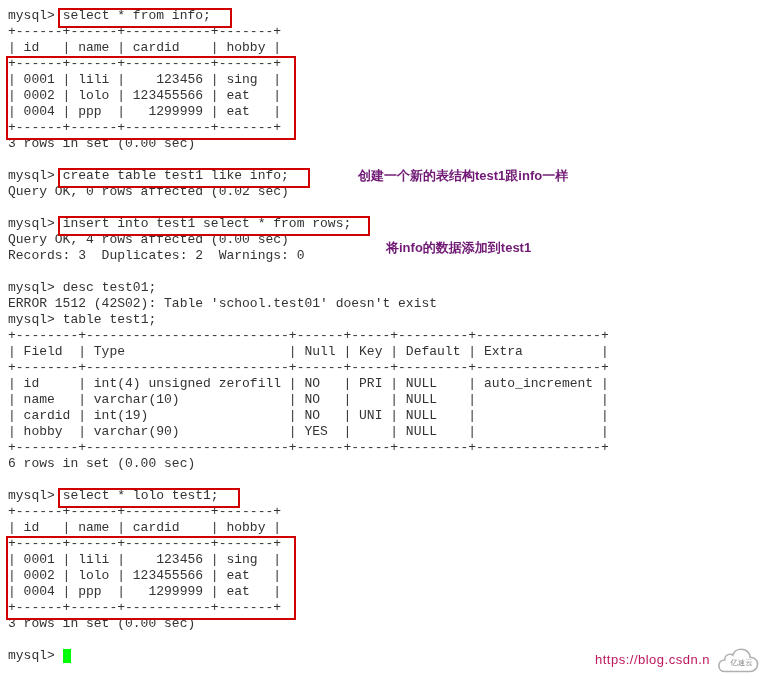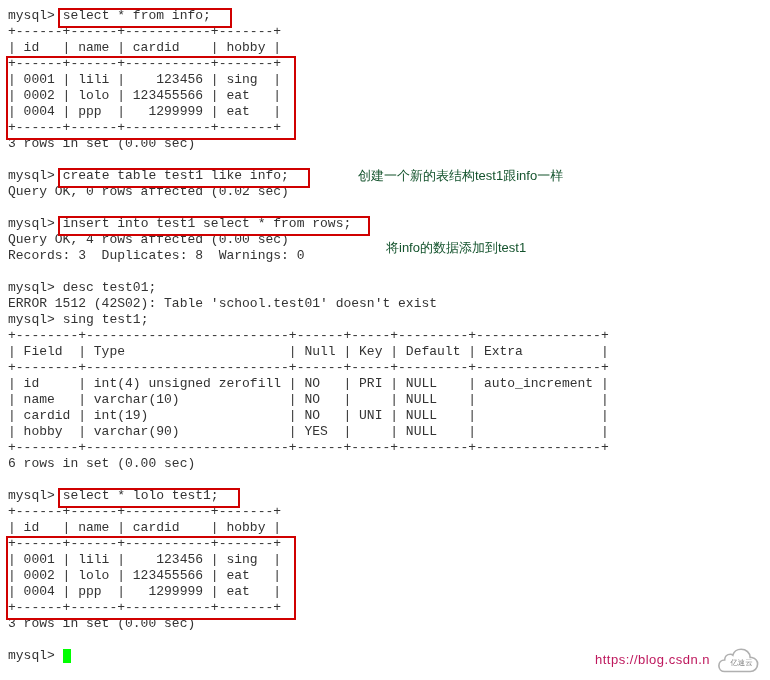--- a/index.html
+++ b/index.html
@@ -15,23 +15,24 @@
     height: 680px;
     box-sizing: border-box;
   }
   pre {
     margin: 0;
     font-family: inherit;
     white-space: pre;
   }
   .anno {
     position: absolute;
-    color: #14532d;
+    color: #701a75;
     font-family: "Microsoft YaHei", Arial, sans-serif;
     font-size: 13px;
+    font-weight: bold;
   }
   .box {
     position: absolute;
     border: 2px solid #d00000;
     pointer-events: none;
   }
   .cursor {
     display: inline-block;
     width: 8px;
     height: 14px;
@@ -66,25 +67,25 @@
 <span>| 0002 | lolo | 123455566 | eat   |</span>
 <span>| 0004 | ppp  |   1299999 | eat   |</span>
 <span>+------+------+-----------+-------+</span>
 <span>3 rows in set (0.00 sec)</span>
 
 <span>mysql&gt;</span> <span>create table test1 like info;</span>
 <span>Query OK, 0 rows affected (0.02 sec)</span>
 
 <span>mysql&gt;</span> <span>insert into test1 select * from rows;</span>
 <span>Query OK, 4 rows affected (0.00 sec)</span>
-<span>Records: 3  Duplicates: 8  Warnings: 0</span>
+<span>Records: 3  Duplicates: 2  Warnings: 0</span>
 
 <span>mysql&gt;</span> <span>desc test01;</span>
 <span>ERROR 1512 (42S02): Table 'school.test01' doesn't exist</span>
-<span>mysql&gt;</span> <span>sing test1;</span>
+<span>mysql&gt;</span> <span>table test1;</span>
 <span>+--------+--------------------------+------+-----+---------+----------------+</span>
 <span>| Field  | Type                     | Null | Key | Default | Extra          |</span>
 <span>+--------+--------------------------+------+-----+---------+----------------+</span>
 <span>| id     | int(4) unsigned zerofill | NO   | PRI | NULL    | auto_increment |</span>
 <span>| name   | varchar(10)              | NO   |     | NULL    |                |</span>
 <span>| cardid | int(19)                  | NO   | UNI | NULL    |                |</span>
 <span>| hobby  | varchar(90)              | YES  |     | NULL    |                |</span>
 <span>+--------+--------------------------+------+-----+---------+----------------+</span>
 <span>6 rows in set (0.00 sec)</span>
 

